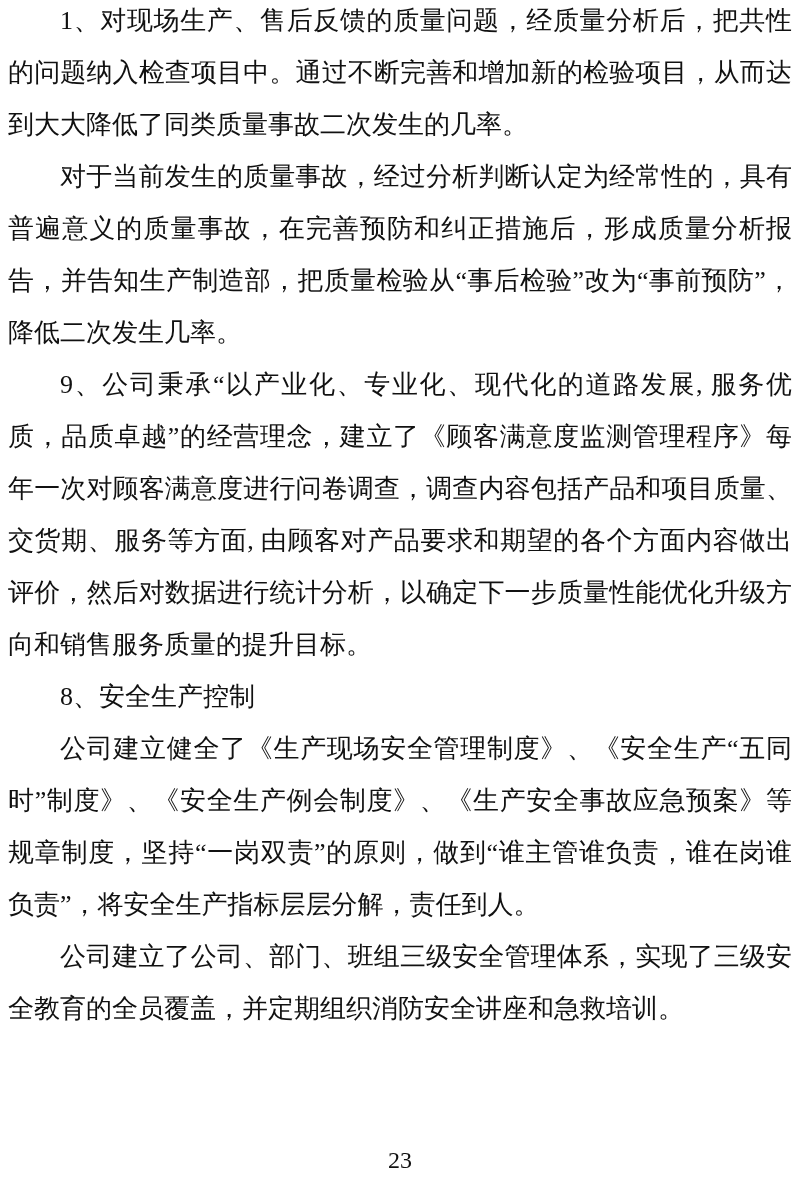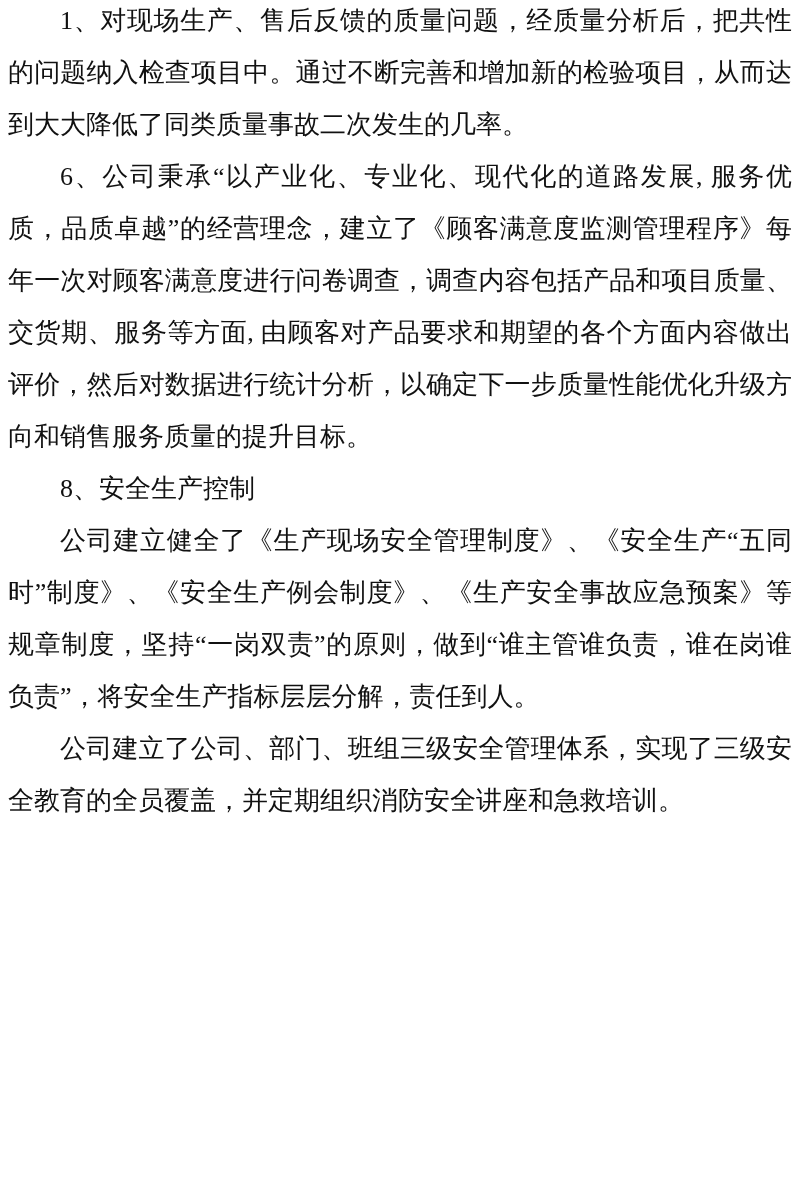--- a/index.html
+++ b/index.html
@@ -42,18 +42,20 @@
     line-height: 30px;
     color: #111111;
   }
 </style>
 </head>
 <body>
 
 <div class="page">
   <div class="text-block">
       <p class="para">1、对现场生产、售后反馈的质量问题，经质量分析后，把共性的问题纳入检查项目中。通过不断完善和增加新的检验项目，从而达到大大降低了同类质量事故二次发生的几率。</p>
-      <p class="para">6、公司秉承“以产业化、专业化、现代化的道路发展, 服务优质，品质卓越”的经营理念，建立了《顾客满意度监测管理程序》每年一次对顾客满意度进行问卷调查，调查内容包括产品和项目质量、交货期、服务等方面, 由顾客对产品要求和期望的各个方面内容做出评价，然后对数据进行统计分析，以确定下一步质量性能优化升级方向和销售服务质量的提升目标。</p>
+      <p class="para">对于当前发生的质量事故，经过分析判断认定为经常性的，具有普遍意义的质量事故，在完善预防和纠正措施后，形成质量分析报告，并告知生产制造部，把质量检验从“事后检验”改为“事前预防”，降低二次发生几率。</p>
+      <p class="para">9、公司秉承“以产业化、专业化、现代化的道路发展, 服务优质，品质卓越”的经营理念，建立了《顾客满意度监测管理程序》每年一次对顾客满意度进行问卷调查，调查内容包括产品和项目质量、交货期、服务等方面, 由顾客对产品要求和期望的各个方面内容做出评价，然后对数据进行统计分析，以确定下一步质量性能优化升级方向和销售服务质量的提升目标。</p>
       <p class="para">8、安全生产控制</p>
       <p class="para">公司建立健全了《生产现场安全管理制度》、《安全生产“五同时”制度》、《安全生产例会制度》、《生产安全事故应急预案》等规章制度，坚持“一岗双责”的原则，做到“谁主管谁负责，谁在岗谁负责”，将安全生产指标层层分解，责任到人。</p>
       <p class="para">公司建立了公司、部门、班组三级安全管理体系，实现了三级安全教育的全员覆盖，并定期组织消防安全讲座和急救培训。</p>
     </div>
+  <div class="page-number">23</div>
 </div>
 
 </body></html>

